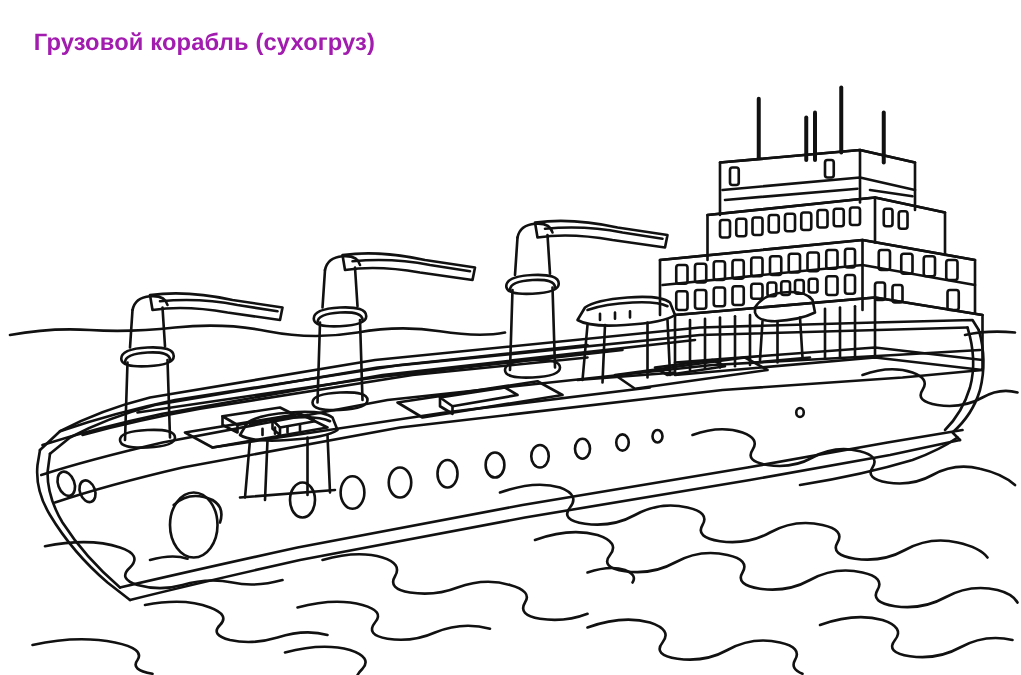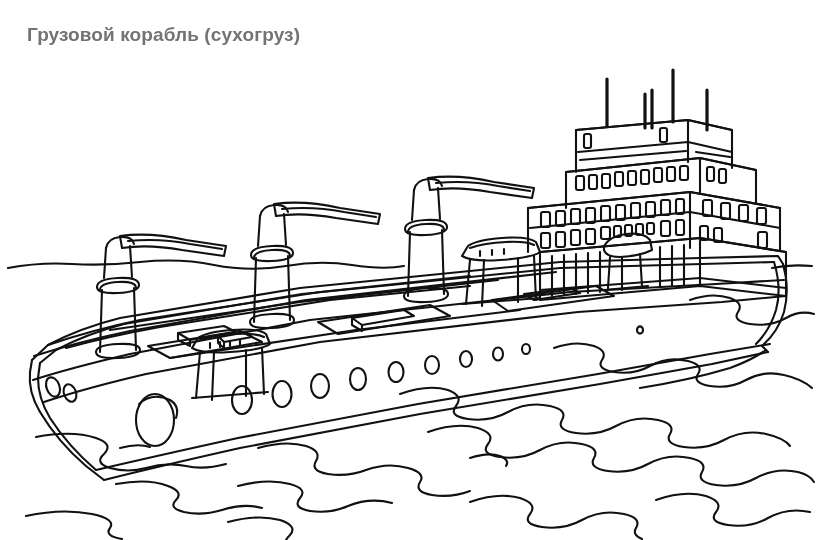--- a/index.html
+++ b/index.html
@@ -19,21 +19,21 @@
     width: 817px;
     height: 540px;
     background: #ffffff;
   }
   #page-title {
     position: absolute;
     left: 27px;
     top: 24px;
     font-size: 19px;
     font-weight: bold;
-    color: #737373;
+    color: #a21caf;
     letter-spacing: 0.1px;
     white-space: nowrap;
     font-family: "Liberation Sans", sans-serif;
   }
   #illustration {
     position: absolute;
     left: 0;
     top: 0;
     width: 817px;
     height: 540px;

